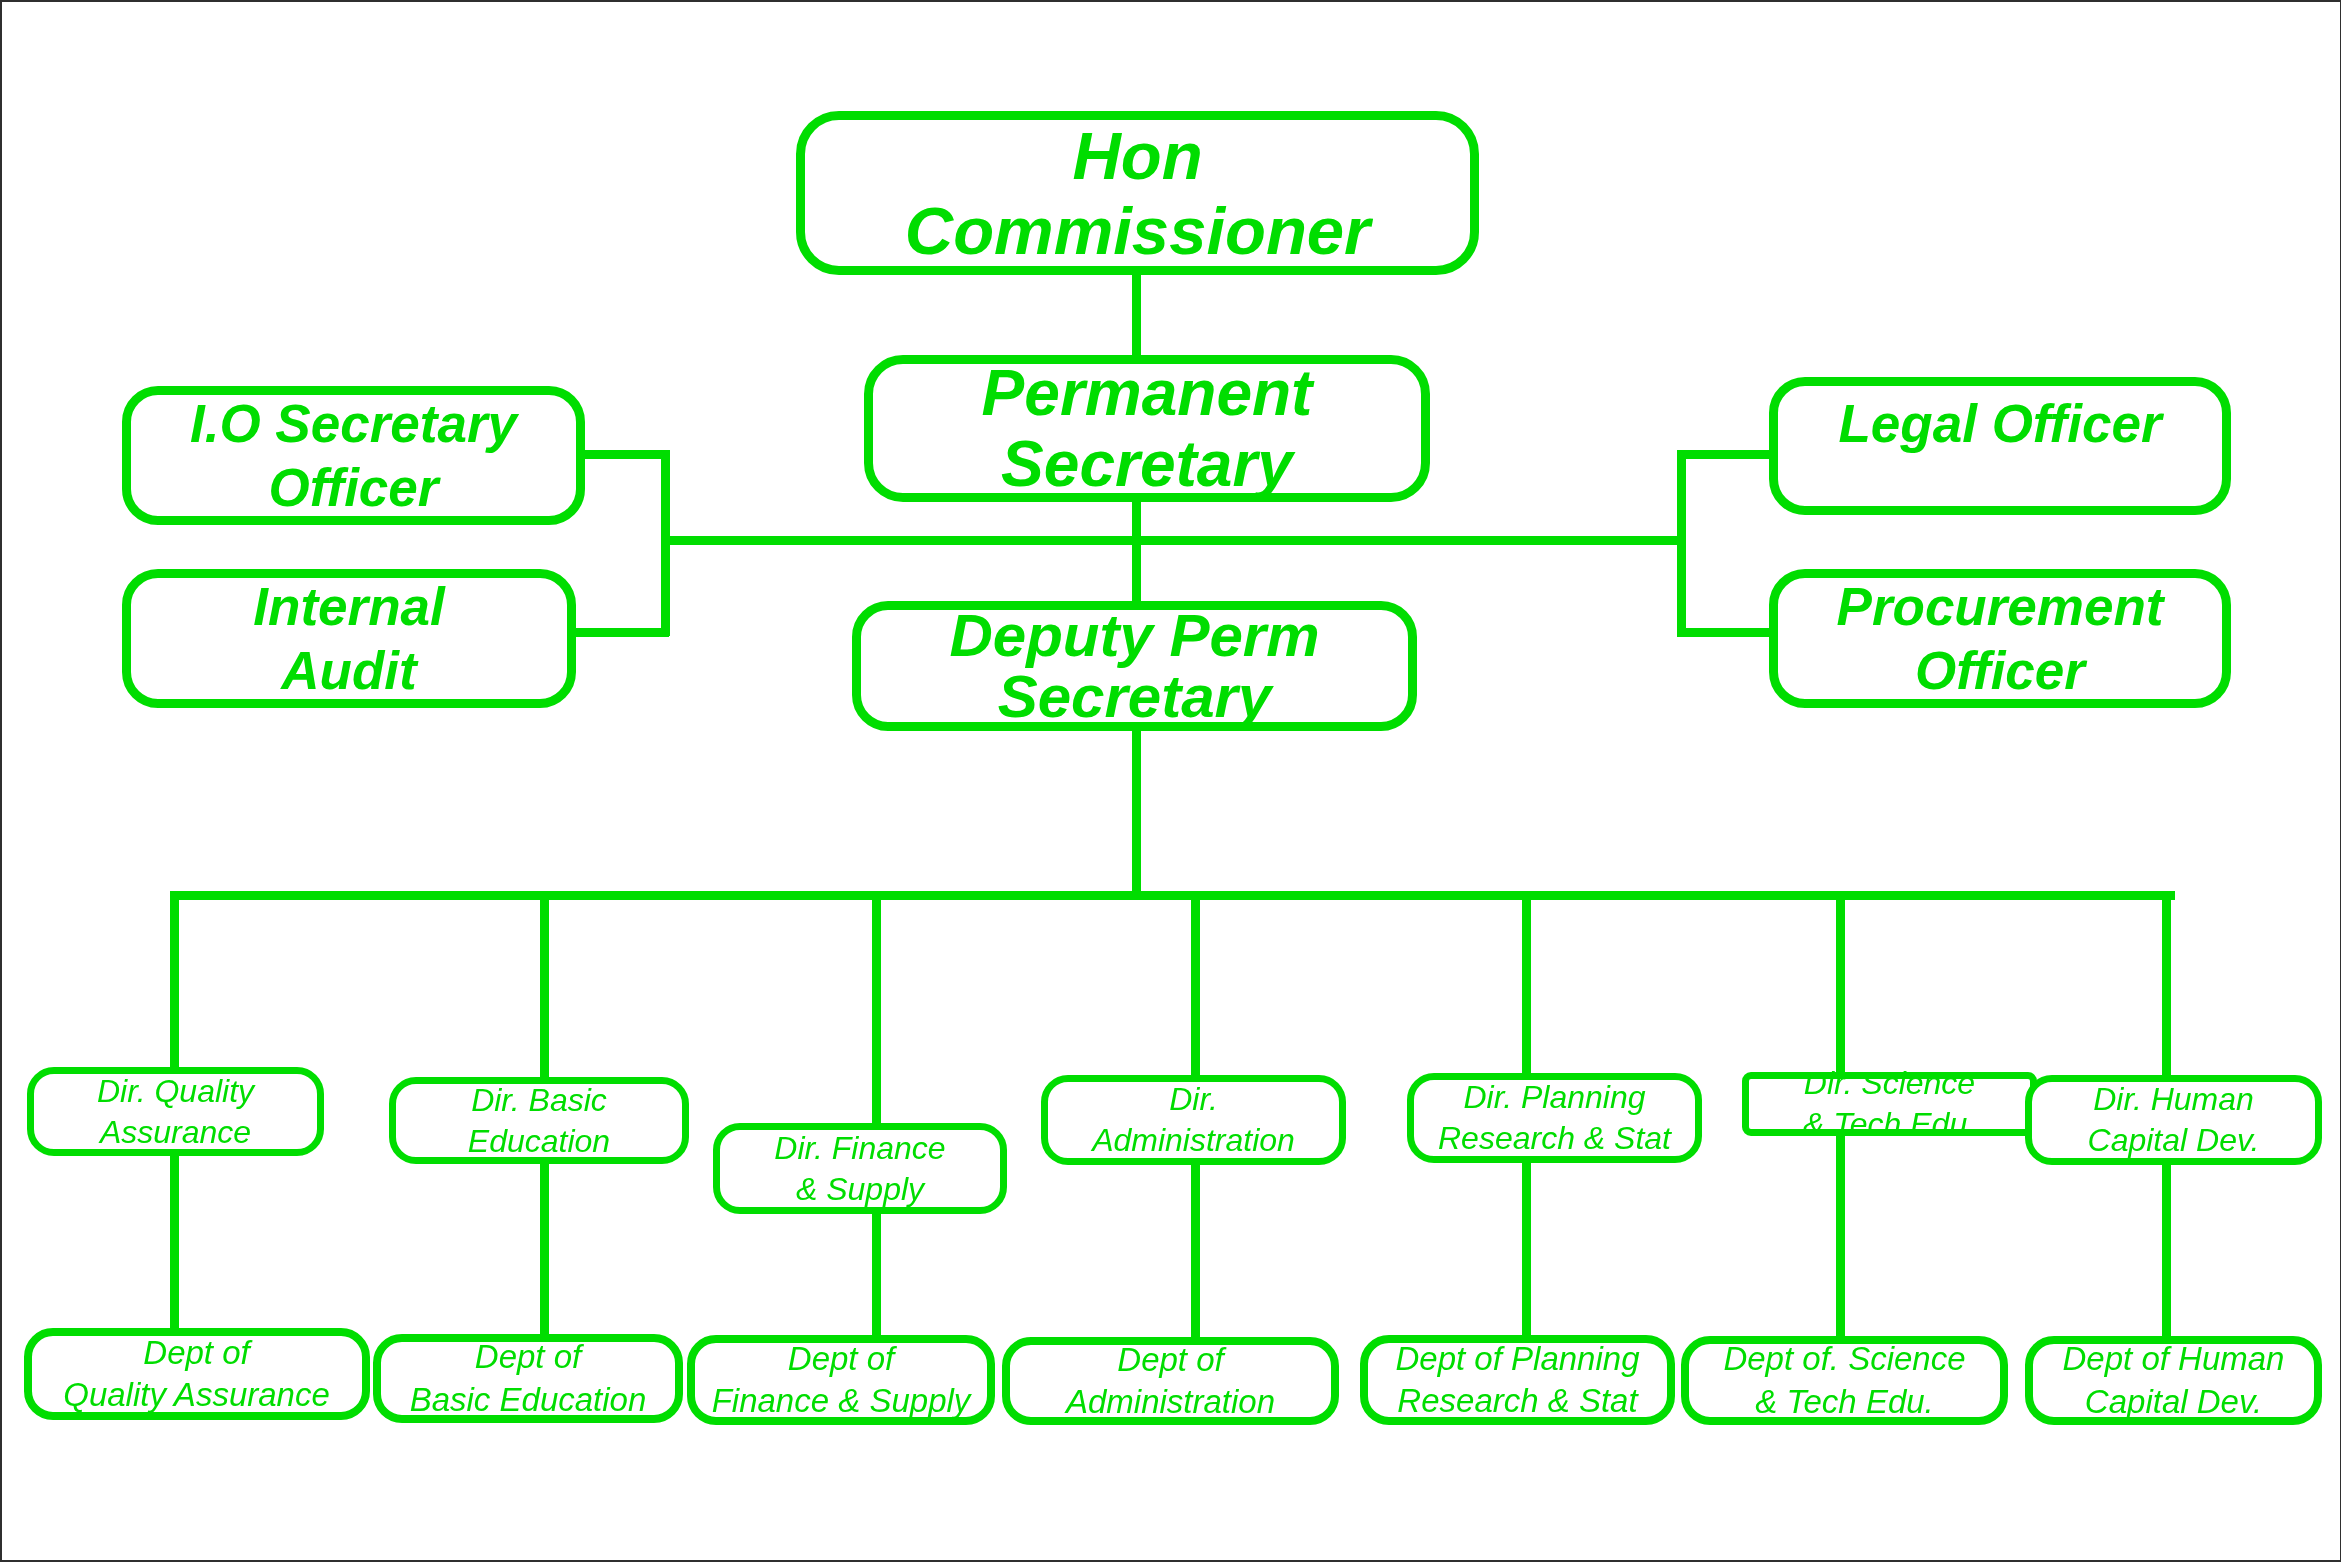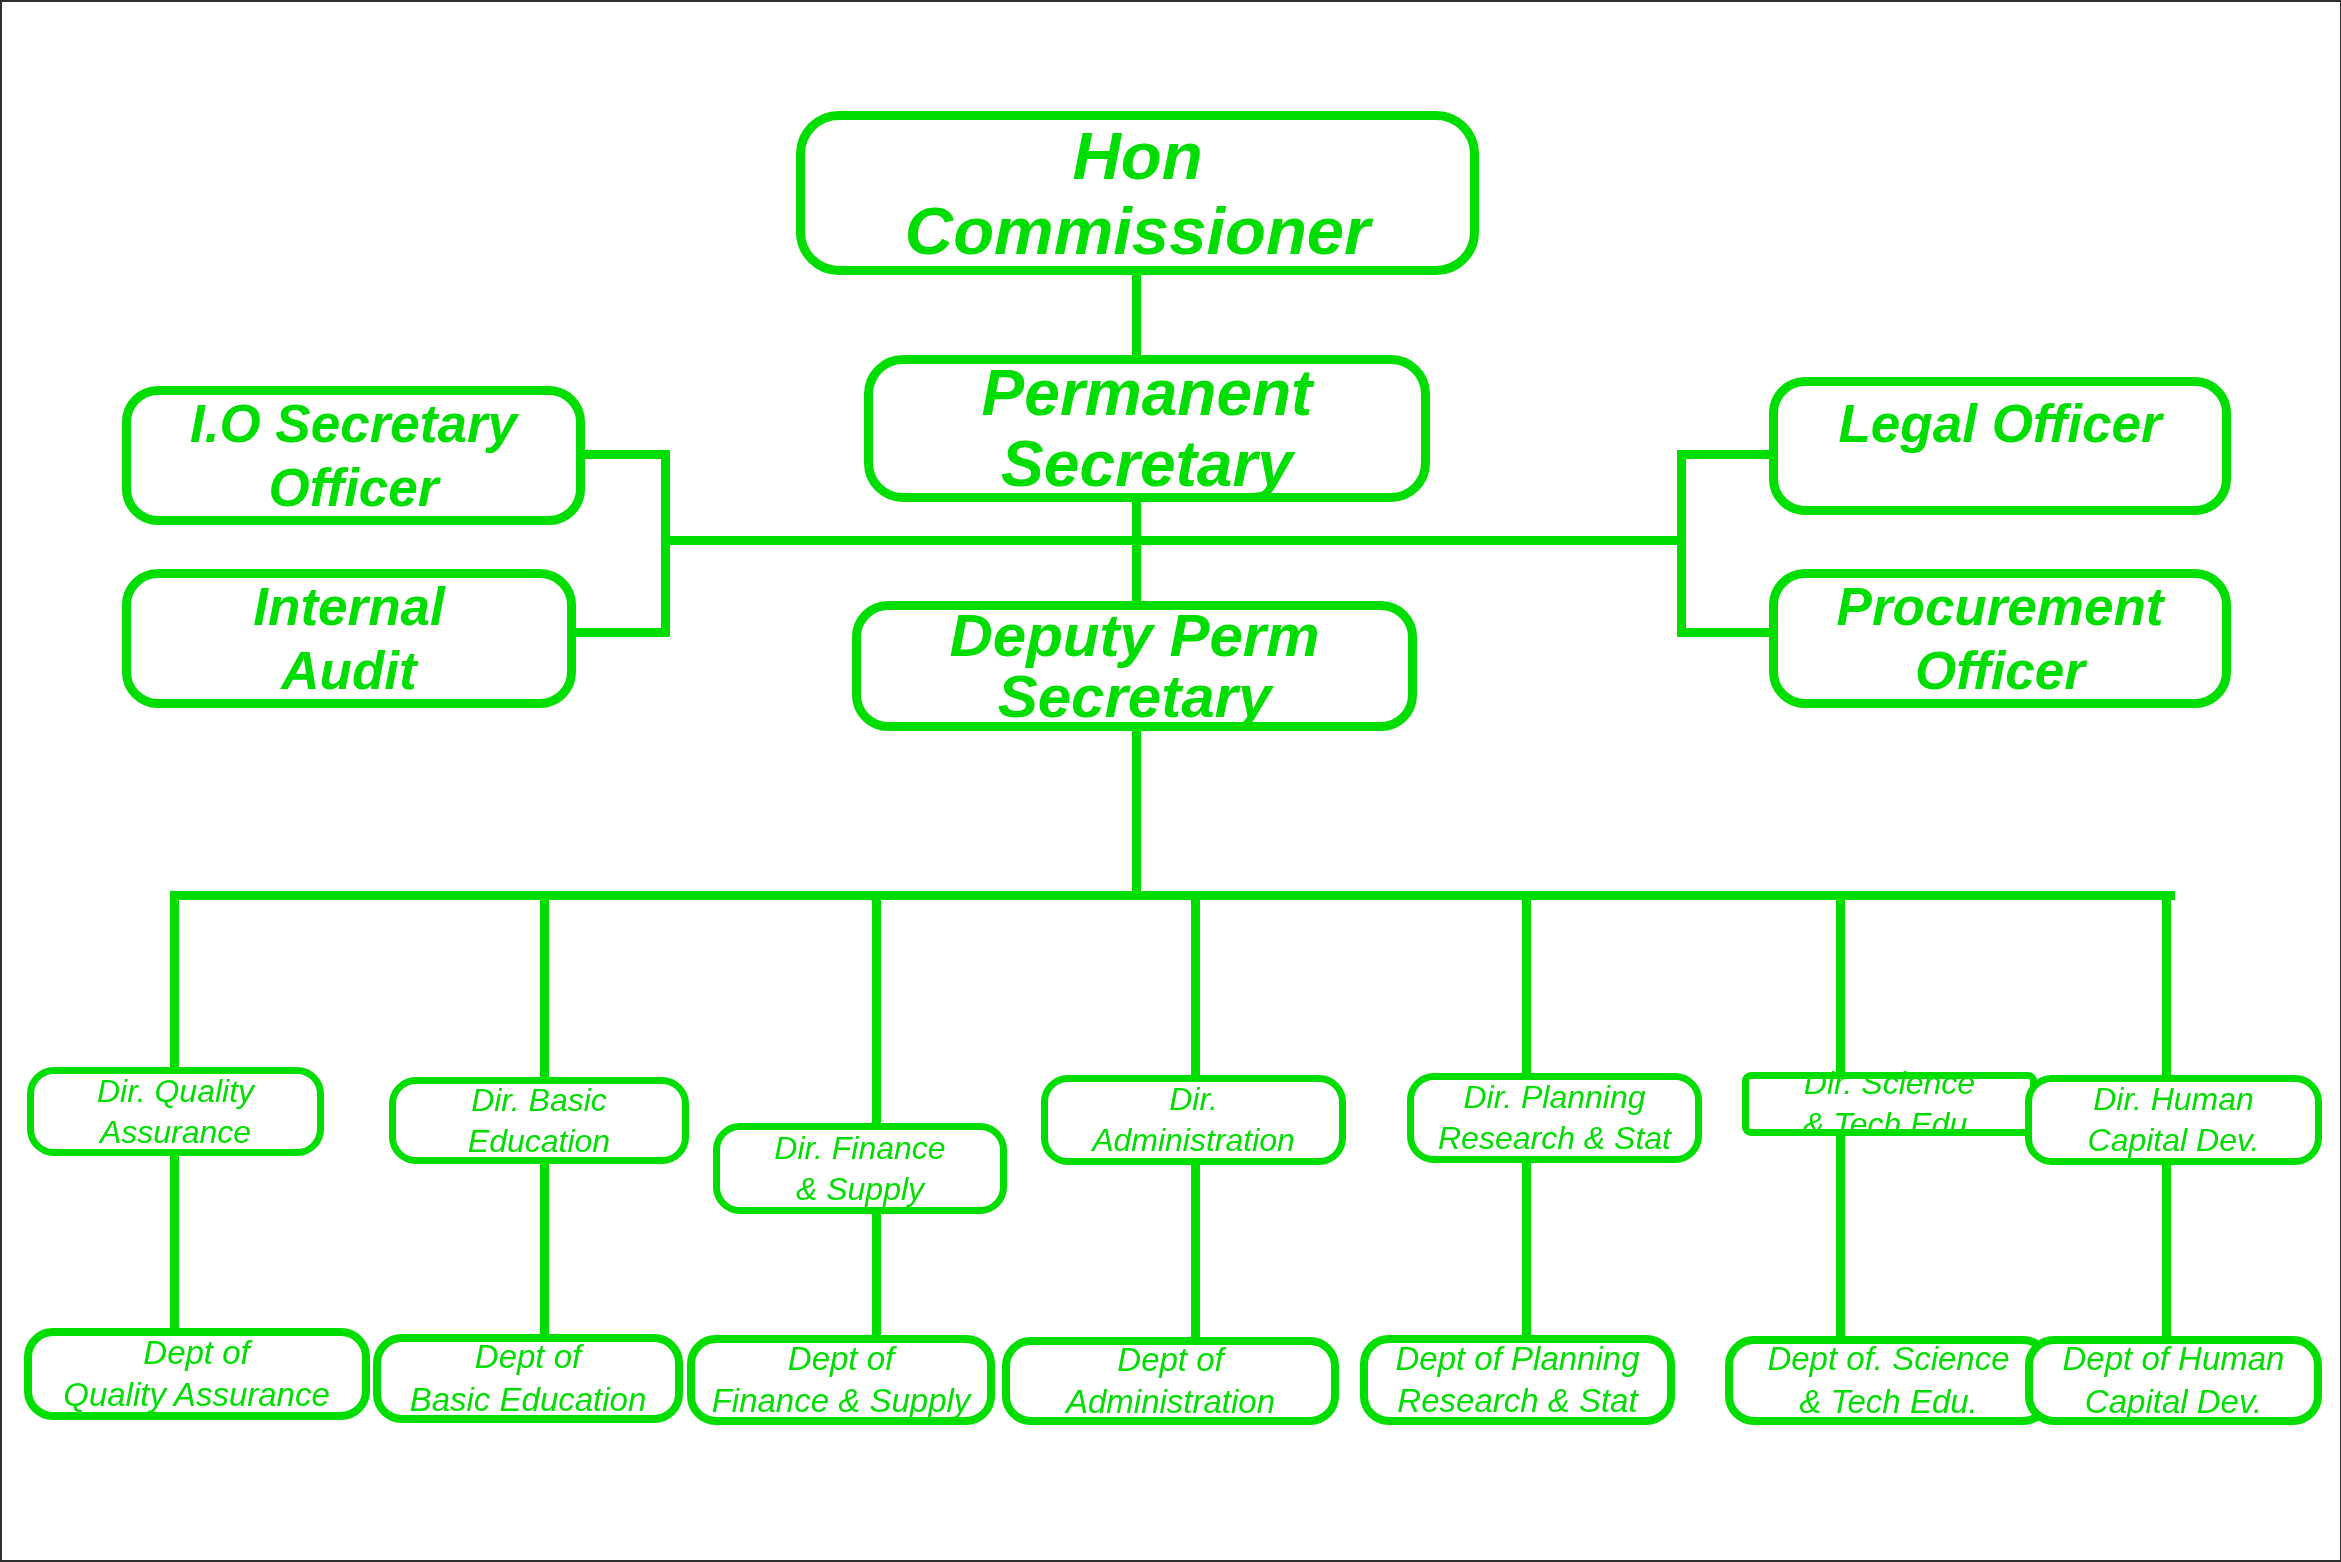--- a/index.html
+++ b/index.html
@@ -151,21 +151,21 @@
   <div class="node dept" style="left:1000px; top:1335px; width:337px; height:88px; border-radius:29px; font-size:33px; line-height:1.28;">
     <span>Dept of</span>
     <span>Administration</span>
   </div>
 
   <div class="node dept" style="left:1358px; top:1333px; width:315px; height:90px; border-radius:29px; font-size:33px; line-height:1.28;">
     <span>Dept of Planning</span>
     <span>Research &amp; Stat</span>
   </div>
 
-  <div class="node dept" style="left:1679px; top:1334px; width:327px; height:89px; border-radius:29px; font-size:33px; line-height:1.28;margin-left:44px;">
+  <div class="node dept" style="left:1679px; top:1334px; width:327px; height:89px; border-radius:29px; font-size:33px; line-height:1.28;">
     <span>Dept of. Science</span>
     <span>&amp; Tech Edu.</span>
   </div>
 
   <div class="node dept" style="left:2023px; top:1334px; width:297px; height:89px; border-radius:29px; font-size:33px; line-height:1.28;">
     <span>Dept of Human</span>
     <span>Capital Dev.</span>
   </div>
 
 </div>

